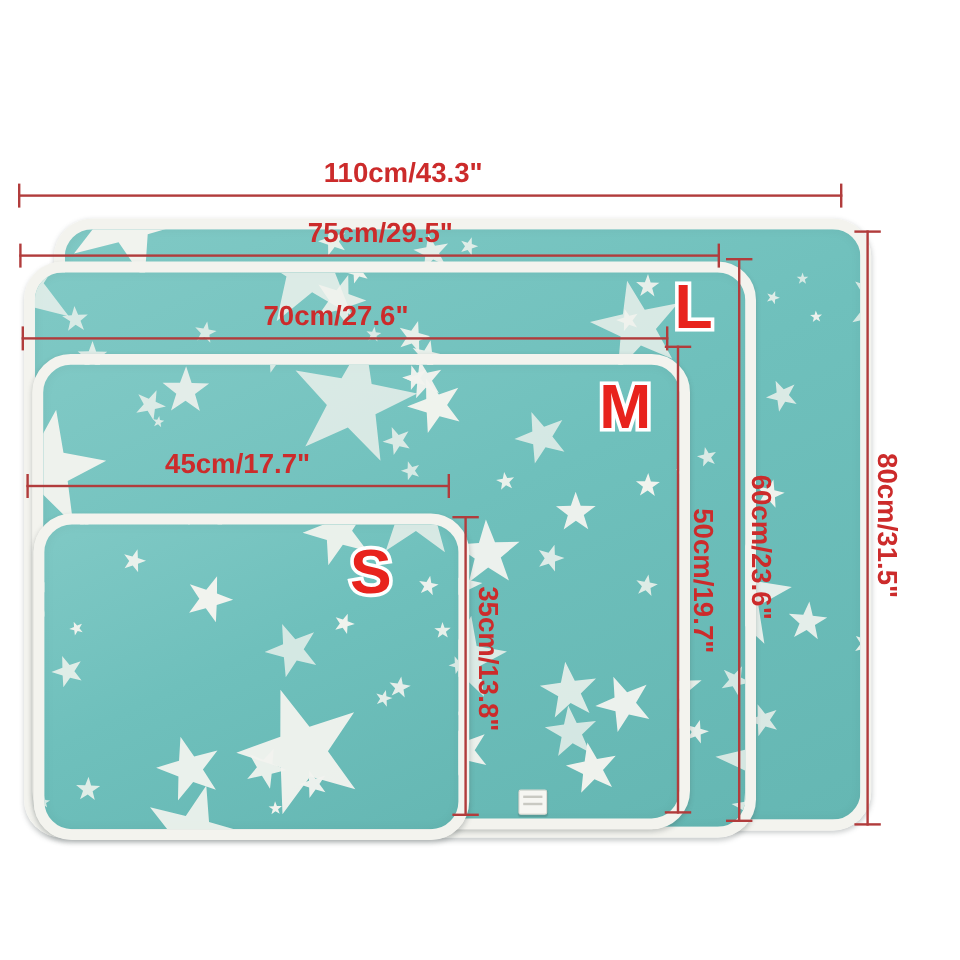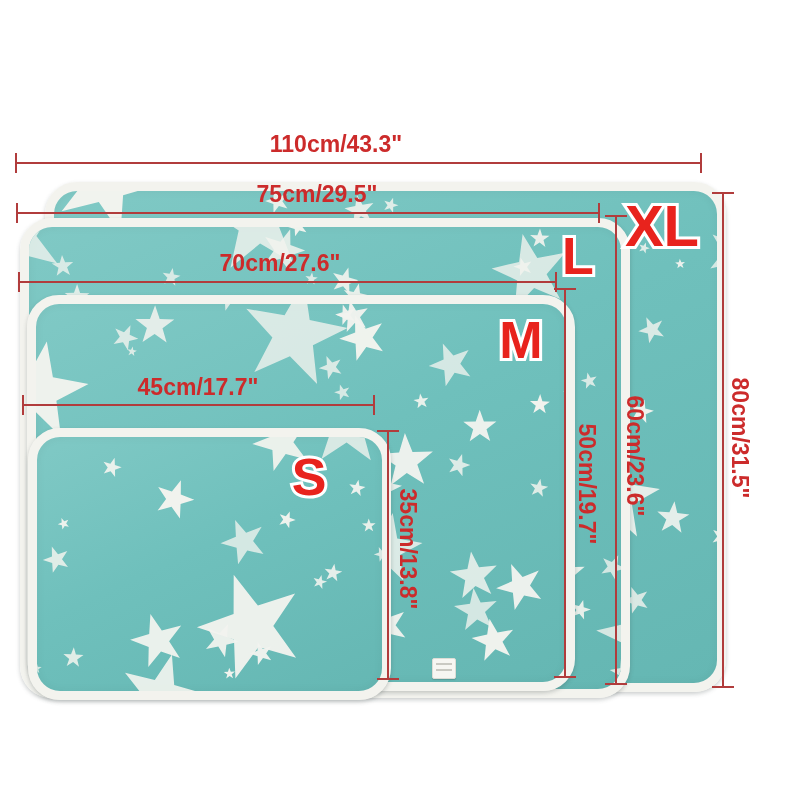--- a/index.html
+++ b/index.html
@@ -298,18 +298,17 @@
 
   <div class="dim-v" style="left:615px;top:215px;height:470px;"></div>
   <div class="dim-label vert" style="left:634px;top:456px;">60cm/23.6"</div>
 
   <div class="dim-v" style="left:564px;top:288px;height:390px;"></div>
   <div class="dim-label vert" style="left:586px;top:484px;">50cm/19.7"</div>
 
   <div class="dim-v" style="left:387px;top:430px;height:250px;"></div>
   <div class="dim-label vert" style="left:407px;top:549px;">35cm/13.8"</div>
 
-  <div class="size-letter xl" style="left:662px;top:226px;">XL</div>
   <div class="size-letter" style="left:578px;top:256px;">L</div>
   <div class="size-letter" style="left:521px;top:340px;">M</div>
   <div class="size-letter" style="left:309px;top:477px;">S</div>
 
 </div>
 
 </body></html>

